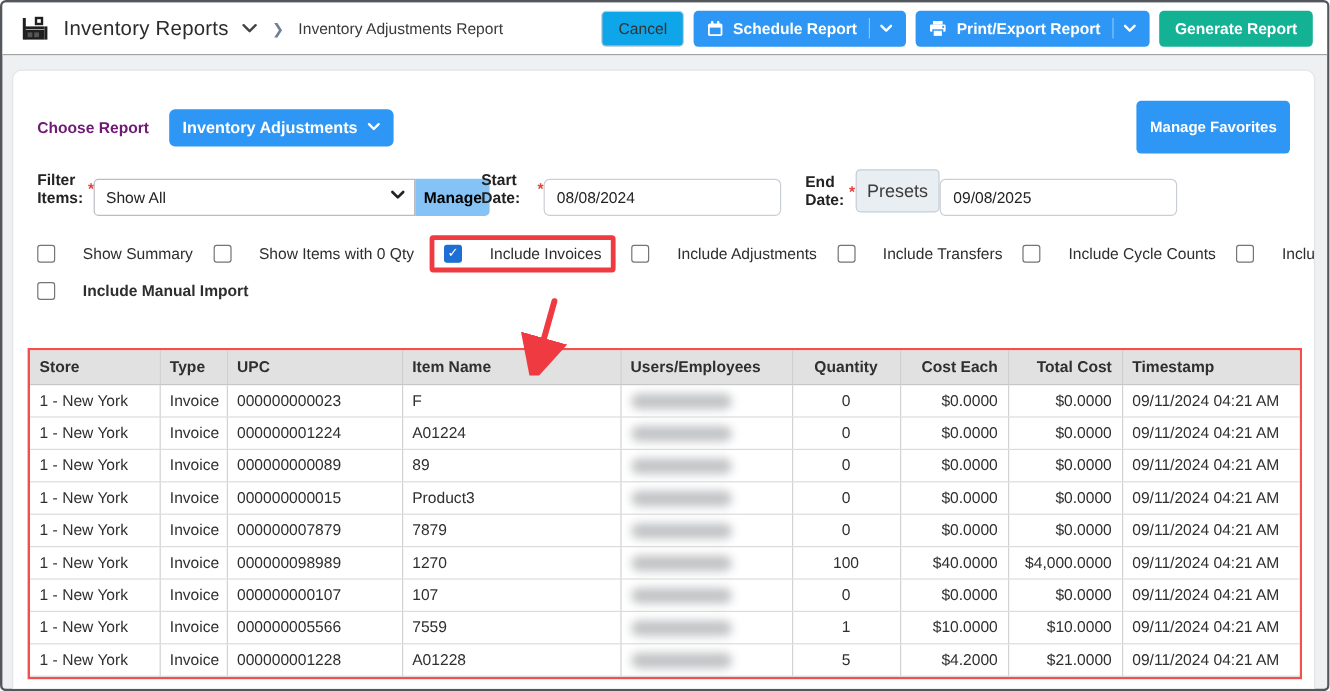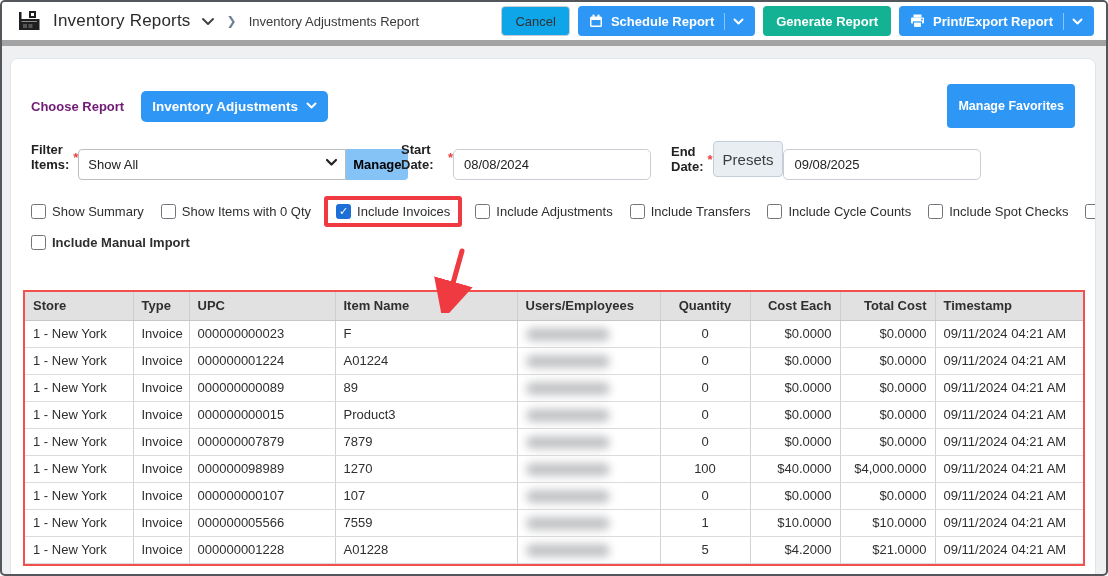--- a/index.html
+++ b/index.html
@@ -8,21 +8,21 @@
 
   .window {
     width: 1108px; height: 576px;
     border: 2px solid #53565a; border-radius: 5px;
     overflow: hidden; background: #eef0f2; position: relative;
   }
 
   
   .topbar {
     height: 44px; background: #fff; display: flex; align-items: center;
-    padding: 0 12px 0 14px; border-bottom: 6px solid #a3a3a3;
+    padding: 0 12px 0 14px; border-bottom: 1px solid #a3a3a3;
   }
   .app-icon { width: 26px; height: 24px; flex: 0 0 auto; }
   .page-title { font-size: 17px; color: #2b2b2b; margin-left: 11px; letter-spacing: .2px; }
   .title-caret { margin-left: 10px; color: #444; display: flex; }
   .crumb-sep { margin: 0 12px; color: #6f7f95; font-size: 12px; font-weight: 700; }
   .crumb { font-size: 13px; color: #3a3a3a; }
   .topbar-spacer { flex: 1; }
 
   .btn { height: 30px; border-radius: 4px; font-size: 13px; display: inline-flex;
          align-items: center; cursor: pointer; border: none; white-space: nowrap; }
@@ -71,21 +71,21 @@
                 font-size: 13px; border: none; border-radius: 0 4px 4px 0; cursor: pointer; }
 
   .date-input { width: 248px; height: 31px; border: 1px solid #c9ced4; border-radius: 5px;
                 font-size: 13px; color: #222; padding: 0 10px;
                 font-family: "Liberation Sans", sans-serif; }
 
   
   .cb-area { padding: 19px 20px 0 20px; }
   .cb-row { display: flex; align-items: center; gap: 17px; height: 24px; }
   .cb-row2 { margin-top: 7px; font-weight: bold; }
-  .cb-item { display: inline-flex; align-items: flex-end; gap: 6px; font-size: 13px;
+  .cb-item { display: inline-flex; align-items: flex-end; gap: 23px; font-size: 13px;
              color: #2e2e2e; white-space: nowrap; cursor: pointer; }
   .cb-box { width: 15px; height: 15px; border: 1.5px solid #70757a; border-radius: 2.5px;
             background: #fff; flex: 0 0 auto; display: flex; align-items: center; justify-content: center; }
   .cb-box.checked { background: #1d6fd6; border-color: #1d6fd6; }
   .cb-box.checked::after { content: "✓"; color: #fff; font-size: 11px; font-weight: 700; line-height: 1; }
   .hl-box { display: inline-flex; border: 4px solid #ee3a40; border-radius: 3px;
             padding: 4px 8px; margin: -8px -4px; }
 
   
   .table-wrap { margin: 36px 10px 0 12px; border: 2px solid #f2504c; }
@@ -145,39 +145,39 @@
       </span>
       <span>Schedule Report</span>
       <span class="split-divider"></span>
       <span>
         <svg width="11" height="8" viewBox="0 0 11 8">
             <polyline points="1.5,1.5 5.5,5.5 9.5,1.5" fill="none" stroke="#fff" stroke-width="2" stroke-linecap="round" stroke-linejoin="round"></polyline>
           </svg>
       </span>
     </button>
 
-    <button class="btn btn-green">Generate Report</button>
-
     <button class="btn btn-blue">
       <span class="ico">
         <svg width="15" height="14" viewBox="0 0 15 14">
             <rect x="3.5" y="0.5" width="8" height="3" fill="#fff"></rect>
             <rect x="1" y="3.5" width="13" height="6" rx="1" fill="#fff"></rect>
             <rect x="3.5" y="8" width="8" height="5.5" fill="#fff" stroke="#2e96f5" stroke-width="1.2"></rect>
             <circle cx="12" cy="5.5" r="0.9" fill="#2e96f5"></circle>
           </svg>
       </span>
       <span>Print/Export Report</span>
       <span class="split-divider"></span>
       <span>
         <svg width="11" height="8" viewBox="0 0 11 8">
             <polyline points="1.5,1.5 5.5,5.5 9.5,1.5" fill="none" stroke="#fff" stroke-width="2" stroke-linecap="round" stroke-linejoin="round"></polyline>
           </svg>
       </span>
     </button>
+
+    <button class="btn btn-green">Generate Report</button>
   </div>
 
   <div class="main">
 
     <div class="report-row">
       <span class="lbl">Choose Report</span>
       <button class="btn btn-blue report-btn">
         <span>Inventory Adjustments</span>
         <span class="caret">
           <svg width="11" height="8" viewBox="0 0 11 8">

